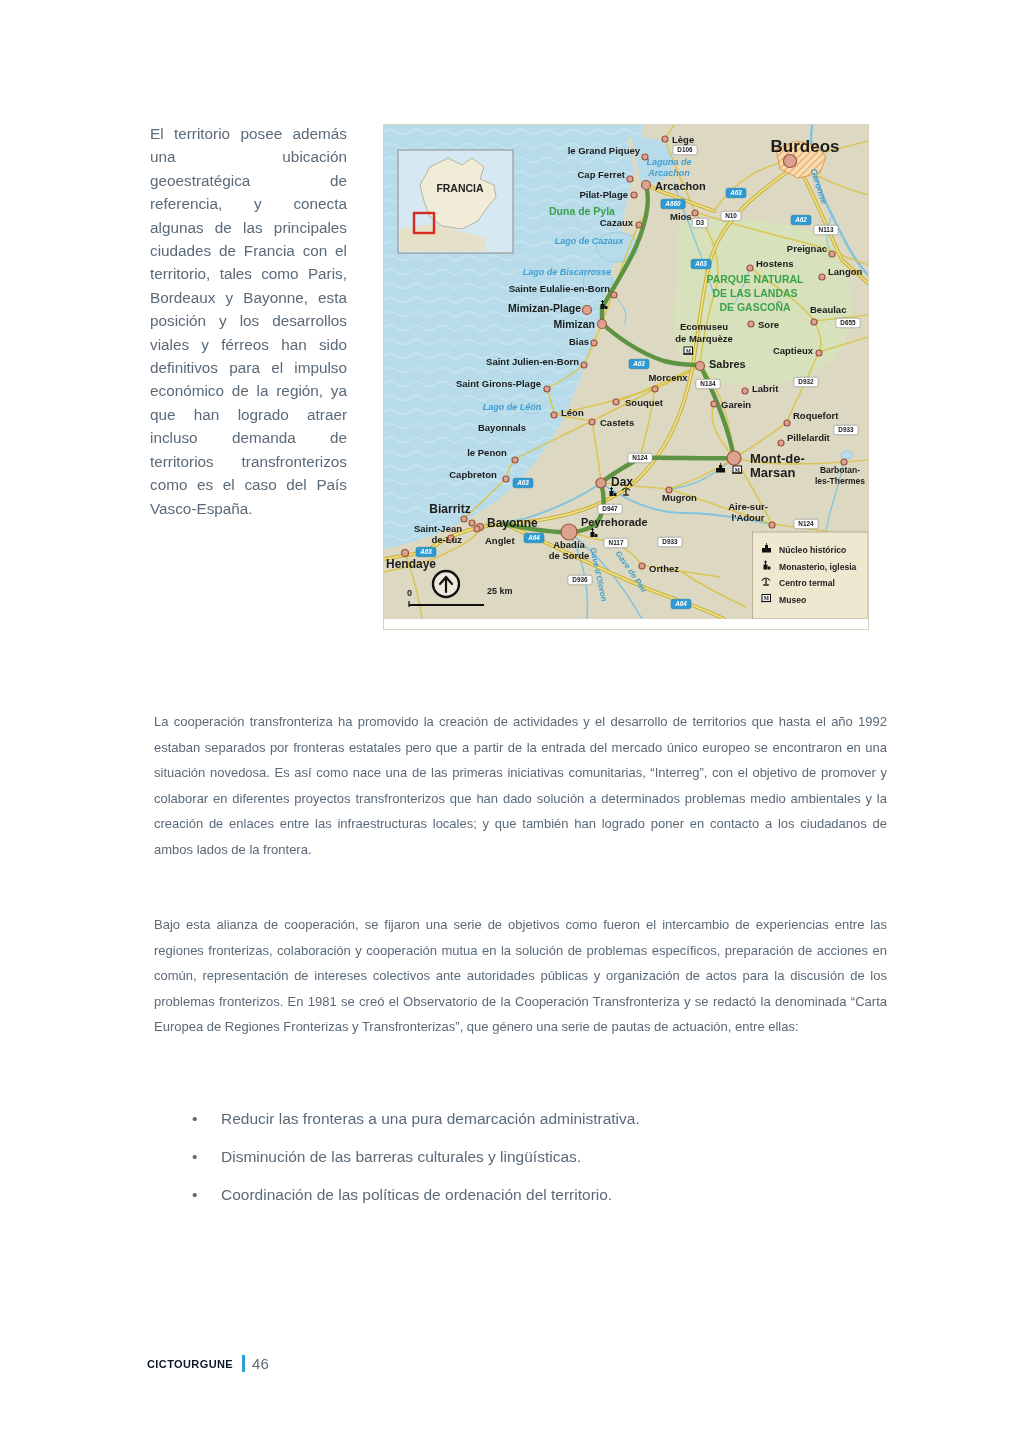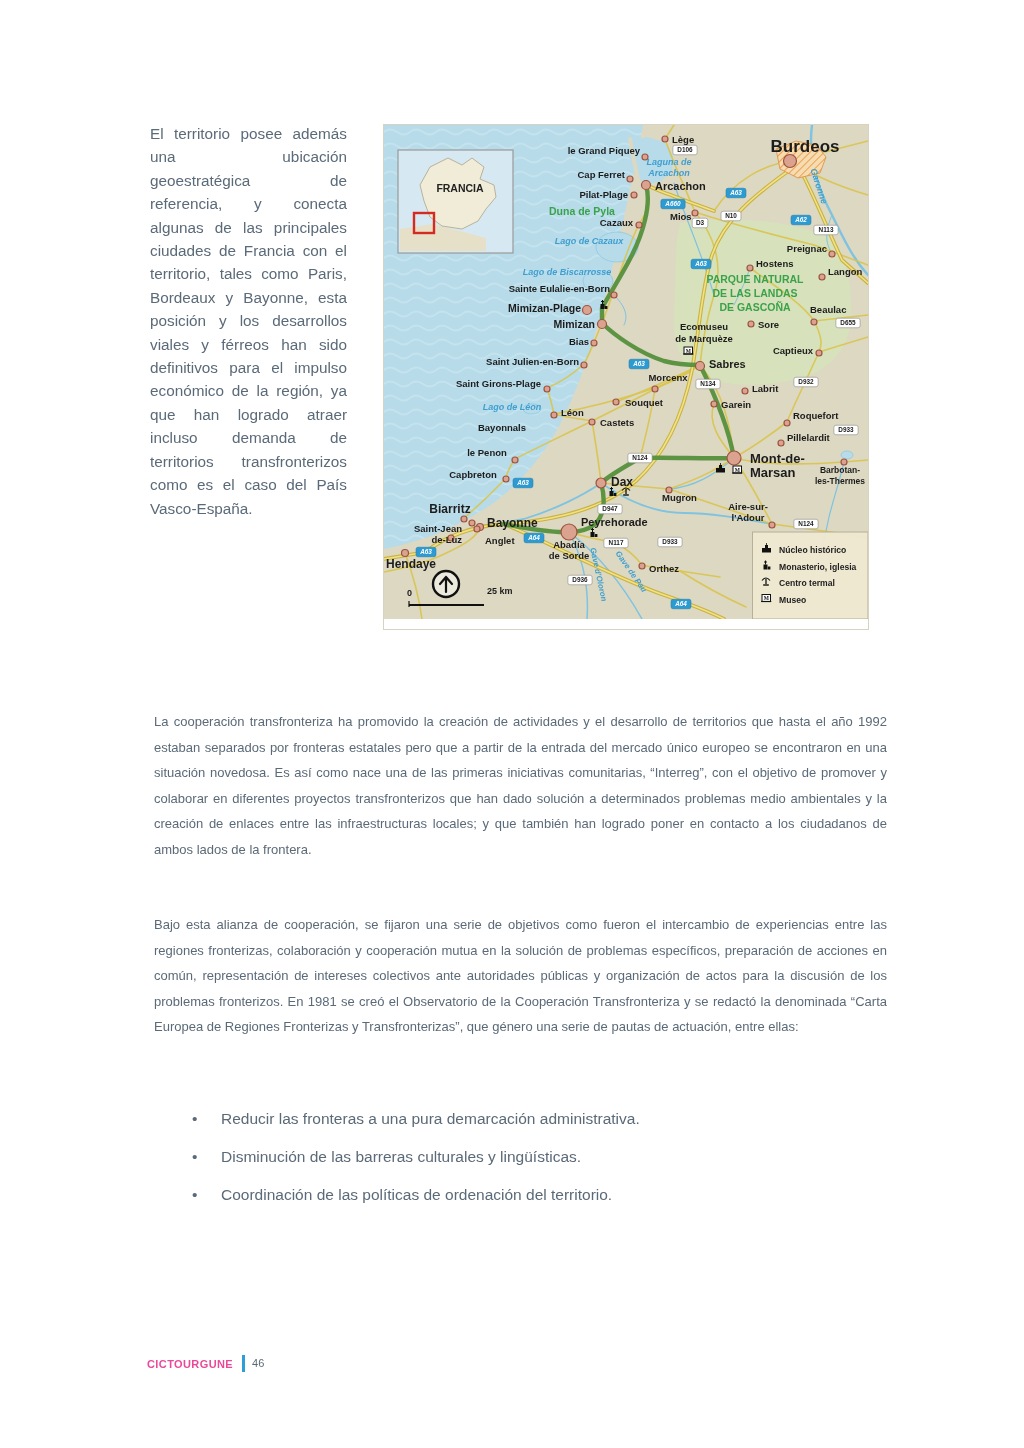--- a/index.html
+++ b/index.html
@@ -15,24 +15,24 @@
   .body-par{position:absolute;left:154px;width:733px;
             font-size:13px;line-height:25.6px;text-align:justify;}
   #par1{top:709px;}
   #par2{top:912px;}
   .bullets{position:absolute;left:147px;top:1094px;width:733px;
            font-size:15.5px;line-height:25.8px;text-align:justify;}
   .bullets ul{list-style:none;margin:0;padding:0 0 0 33px;}
   .bullets li{position:relative;padding-left:29px;margin:12px;}
   .bullets li::before{content:"\2022";position:absolute;left:0;top:0;}
   .footer{position:absolute;left:147px;top:1354px;display:flex;align-items:center;}
-  .brand{font-size:15.5px;font-weight:bold;letter-spacing:.4px;color:#ec4899;
+  .brand{font-size:15.5px;font-weight:bold;letter-spacing:.4px;color:#0f172a;
          font-variant:small-caps;}
   .foot-bar{display:inline-block;width:3px;height:17px;background:#2e9fd6;margin:0 7px 0 9px;}
-  .page-num{font-size:11px;color:#5b6a78;}
+  .page-num{font-size:15px;color:#5b6a78;}
 </style>
 </head>
 <body>
 
 <div class="page">
 
   <div class="left-col">El territorio posee además una ubicación geoestratégica de referencia, y conecta algunas de las principales ciudades de Francia con el territorio, tales como Paris, Bordeaux y Bayonne, esta posición y los desarrollos viales y férreos han sido definitivos para el impulso económico de la región, ya que han logrado atraer incluso demanda de territorios transfronterizos como es el caso del País Vasco-España.</div>
 
   <div class="map-fig">
     <svg width="484" height="494" viewBox="0 0 484 494">

